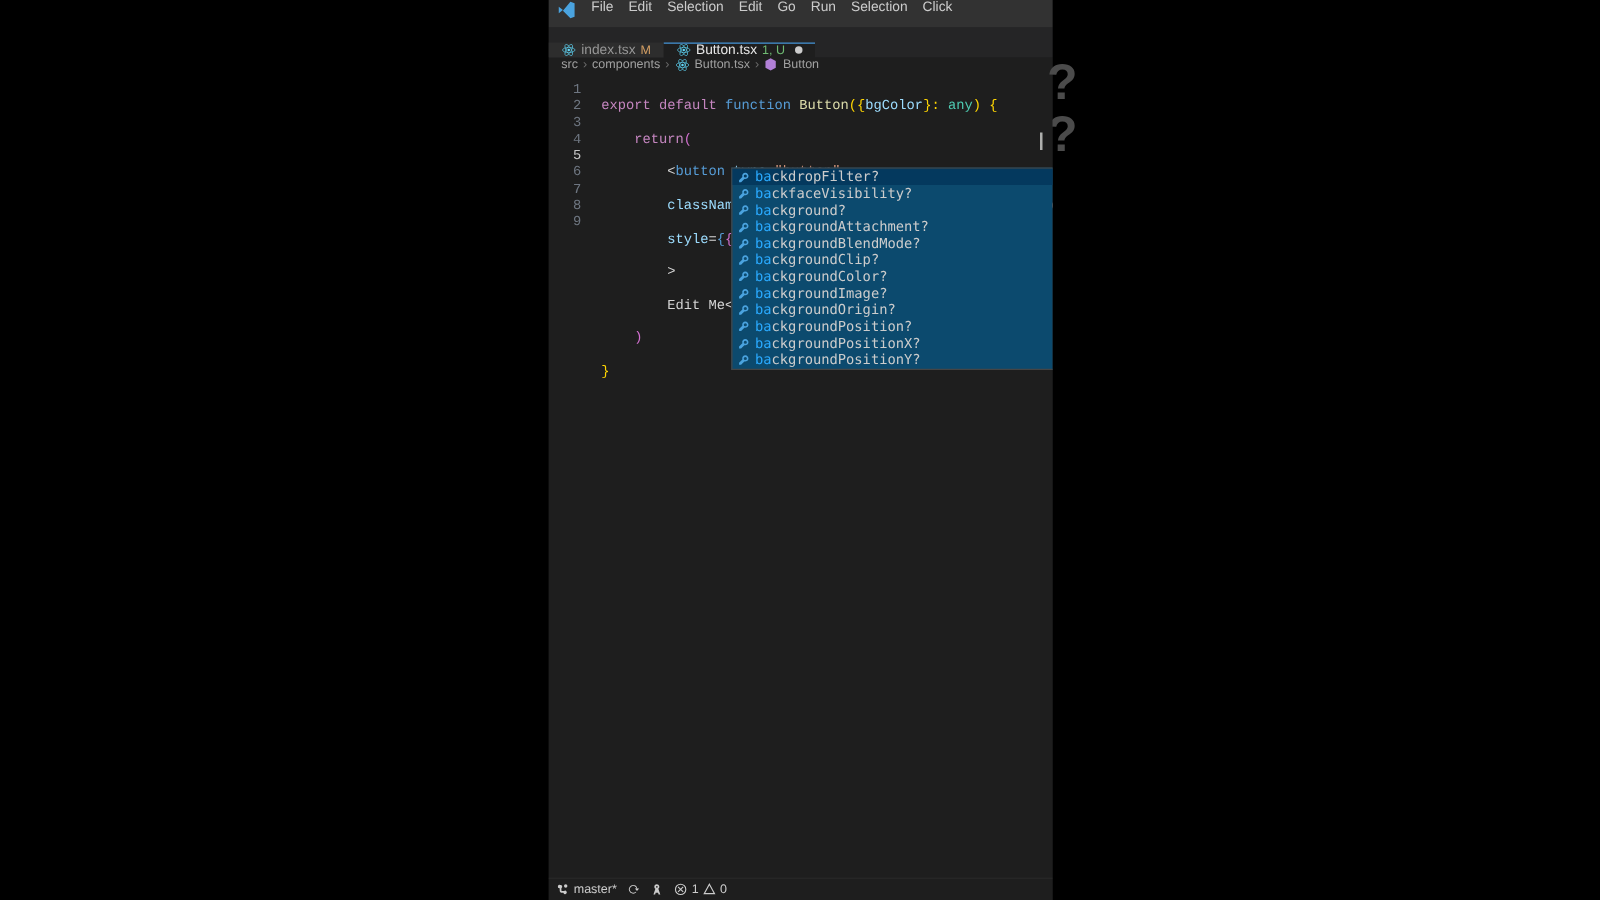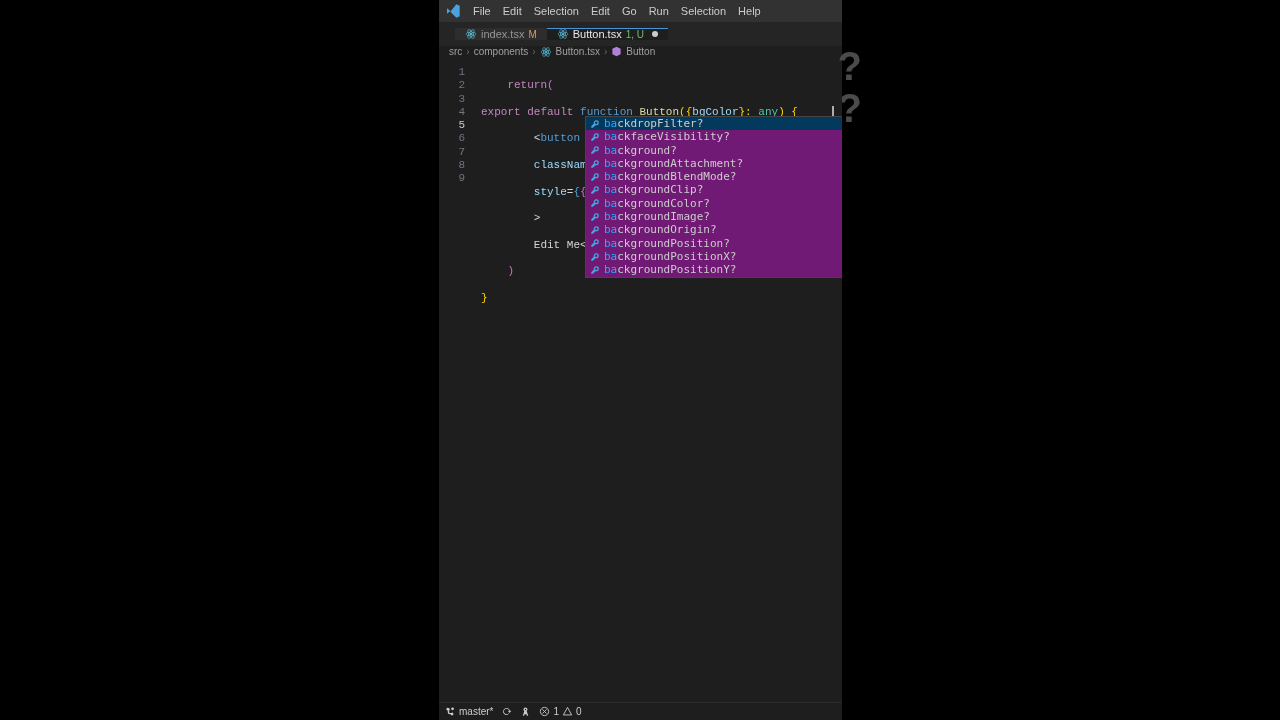--- a/index.html
+++ b/index.html
@@ -6,27 +6,27 @@
   html, body { width: 1280px; height: 720px; background: #000; overflow: hidden; font-family: "Segoe UI", sans-serif; }
   .stage { width: 1280px; height: 720px; position: relative; background: #000; }
   .app { position: absolute; left: 439px; top: 0; width: 403px; height: 720px; background: #1e1e1e; color: #cccccc; display: flex; flex-direction: column; }
 
   
   .ghost-q { position: absolute; color: #4b4b4b; font-weight: 700; font-size: 40px; right: -20px; pointer-events: none; }
   .ghost-q.q1 { top: 44px; }
   .ghost-q.q2 { top: 86px; }
 
   
-  .menubar { height: 22px; display: flex; align-items: center; padding-left: 6px; background: #323232; font-size: 11px; }
+  .menubar { height: 22px; display: flex; align-items: flex-start; padding-left: 6px; background: #323232; font-size: 11px; }
   .menubar .logo { width: 16px; height: 16px; margin-right: 6px; position: relative; }
   .menubar .logo svg { width: 16px; height: 16px; display: block; }
   .menubar .item { padding: 0 6px; cursor: default; color: #cccccc; }
 
   
-  .tabbar { height: 24px; display: flex; align-items: center; background: #252526; font-size: 11px; padding-left: 16px; }
+  .tabbar { height: 24px; display: flex; align-items: flex-end; background: #252526; font-size: 11px; }
   .tab { display: flex; align-items: center; gap: 4px; padding: 0 10px; color: #969696; background: #2d2d2d; position: relative; }
   .tab.active { background: #1e1e1e; color: #e7e7e7; }
   .tab.active::before { content: ""; position: absolute; top: 0; left: 0; right: 0; height: 1px; background: #4695d8; }
   .tab .dot { width: 6px; height: 6px; border-radius: 50%; background: #cccccc; margin-left: 4px; }
   .tab .badge { font-size: 10px; }
   .tab .badge.m { color: #d39e63; }
   .tab .badge.u { color: #6fba73; }
   .react-icon { width: 12px; height: 12px; }
 
   
@@ -49,21 +49,21 @@
   .tk-str { color: #ce9178; }
   .tk-tag { color: #569cd6; }
   .tk-brk { color: #d4d4d4; }
   .tk-ybrk { color: #ffd602; }
   .tk-pbrk { color: #d16fce; }
   .swatch { display: inline-block; width: 8px; height: 8px; border: 1px solid #888; background: #fff; margin-right: 2px; vertical-align: -1px; }
   .sel { background: #264f78; }
   .text-cursor { position: absolute; right: 8px; top: 42px; width: 1px; height: 14px; border-left: 1px solid #aeafad; border-right: 1px solid #aeafad; border-top: 4px solid #aeafad; border-bottom: 4px solid #aeafad; }
 
   
-  .suggest { position: absolute; left: 146px; top: 52px; width: 276px; background: #701a75; border: 1px solid #454545; z-index: 5; }
+  .suggest { position: absolute; left: 146px; top: 70px; width: 276px; background: #0c4a6e; border: 1px solid #454545; z-index: 5; }
   .suggest .row { display: flex; align-items: center; height: 13.3px; padding: 0 4px; gap: 4px; color: #cccccc; font-family: Consolas, monospace; font-size: 11px; }
   .suggest .row.sel { background: #04395e; }
   .suggest .row .match { color: #2aaaff; }
   .prop-icon { width: 10px; height: 10px; flex-shrink: 0; }
 
   
   .statusbar { height: 18px; background: #1e1e1e; border-top: 1px solid #2a2a2a; display: flex; align-items: center; padding: 0 6px; font-size: 10px; color: #cccccc; gap: 8px; }
   .statusbar .item { display: flex; align-items: flex-end; gap: 3px; }
   .statusbar svg { width: 11px; height: 11px; }
 </style>
@@ -82,21 +82,21 @@
             <path fill="#4aa3df" d="M17 2l5 2v16l-5 2-9-9 9-11zM8 12l-5 4V8l5 4z"></path>
           </svg>
       </span>
       <span class="item">File</span>
       <span class="item">Edit</span>
       <span class="item">Selection</span>
       <span class="item">Edit</span>
       <span class="item">Go</span>
       <span class="item">Run</span>
       <span class="item">Selection</span>
-      <span class="item">Help</span>
+      <span class="item">Click</span>
     </div>
 
     <div class="tabbar">
       <div class="tab">
         <svg class="react-icon" viewBox="0 0 24 24">
             <circle cx="12" cy="12" r="2" fill="#61dafb"></circle>
             <g fill="none" stroke="#61dafb" stroke-width="1">
               <ellipse cx="12" cy="12" rx="10" ry="4"></ellipse>
               <ellipse cx="12" cy="12" rx="10" ry="4" transform="rotate(60 12 12)"></ellipse>
               <ellipse cx="12" cy="12" rx="10" ry="4" transform="rotate(120 12 12)"></ellipse>
@@ -148,22 +148,22 @@
         <div>2</div>
         <div>3</div>
         <div>4</div>
         <div class="cur">5</div>
         <div>6</div>
         <div>7</div>
         <div>8</div>
         <div>9</div>
       </div>
       <div class="code">
+<div class="ln"><span class="tk-kw">export</span> <span class="tk-kw">default</span> <span class="tk-kw2">function</span> <span class="tk-fn">Button</span><span class="tk-ybrk">({</span><span class="tk-var">bgColor</span><span class="tk-ybrk">}:</span> <span class="tk-type">any</span><span class="tk-ybrk">) {</span></div>
 <div class="ln">    <span class="tk-kw">return</span><span class="tk-pbrk">(</span></div>
-<div class="ln"><span class="tk-kw">export</span> <span class="tk-kw">default</span> <span class="tk-kw2">function</span> <span class="tk-fn">Button</span><span class="tk-ybrk">({</span><span class="tk-var">bgColor</span><span class="tk-ybrk">}:</span> <span class="tk-type">any</span><span class="tk-ybrk">) {</span></div>
 <div class="ln">        <span class="tk-brk">&lt;</span><span class="tk-tag">button</span> <span class="tk-var">type</span><span>=</span><span class="tk-str">"button"</span></div>
 <div class="ln">        <span class="tk-var">className</span><span>=</span><span class="tk-str">"py-2 px-4 rounded mb-4 border </span><span class="swatch"></span><span class="tk-str">border-black"</span></div>
 <div class="ln">        <span class="tk-var">style</span><span>=</span><span class="tk-kw2">{</span><span class="tk-pbrk">{ </span><span class="tk-var">ba</span><span class="sel"><span class="tk-pbrk">}</span><span class="tk-kw2">}</span></span></div>
 <div class="ln">        <span class="tk-brk">&gt;</span></div>
 <div class="ln">        <span>Edit Me</span><span class="tk-brk">&lt;/</span><span class="tk-tag">b</span></div>
 <div class="ln">    <span class="tk-pbrk">)</span></div>
 <div class="ln"><span class="tk-ybrk">}</span></div>
       </div>
 
       <div class="suggest" id="suggest-box">

